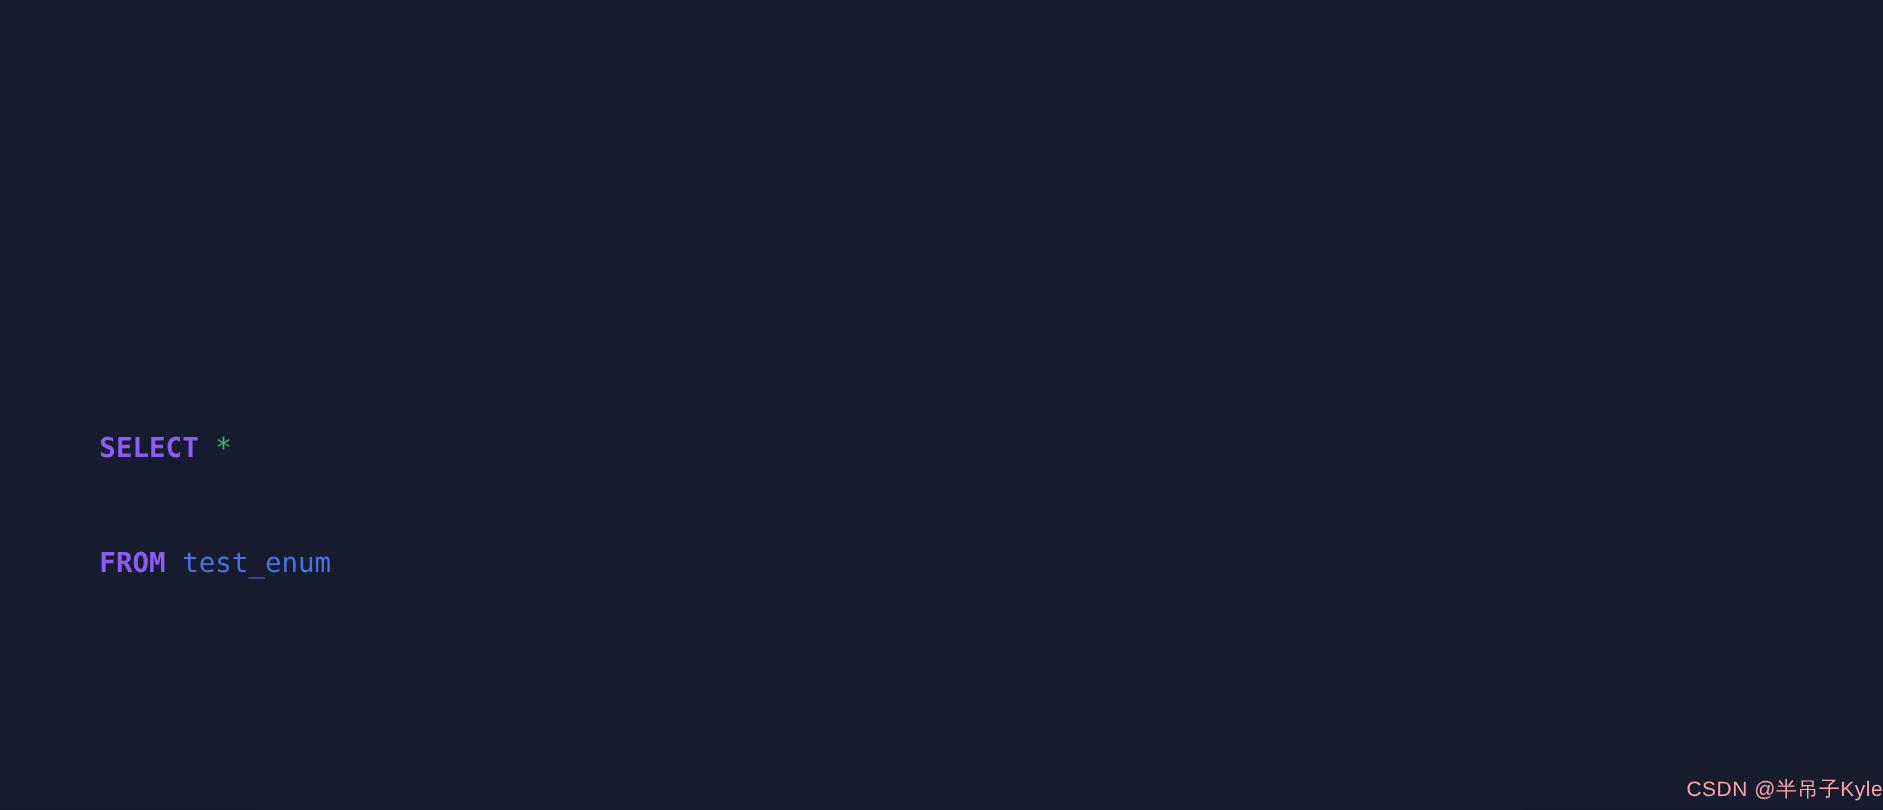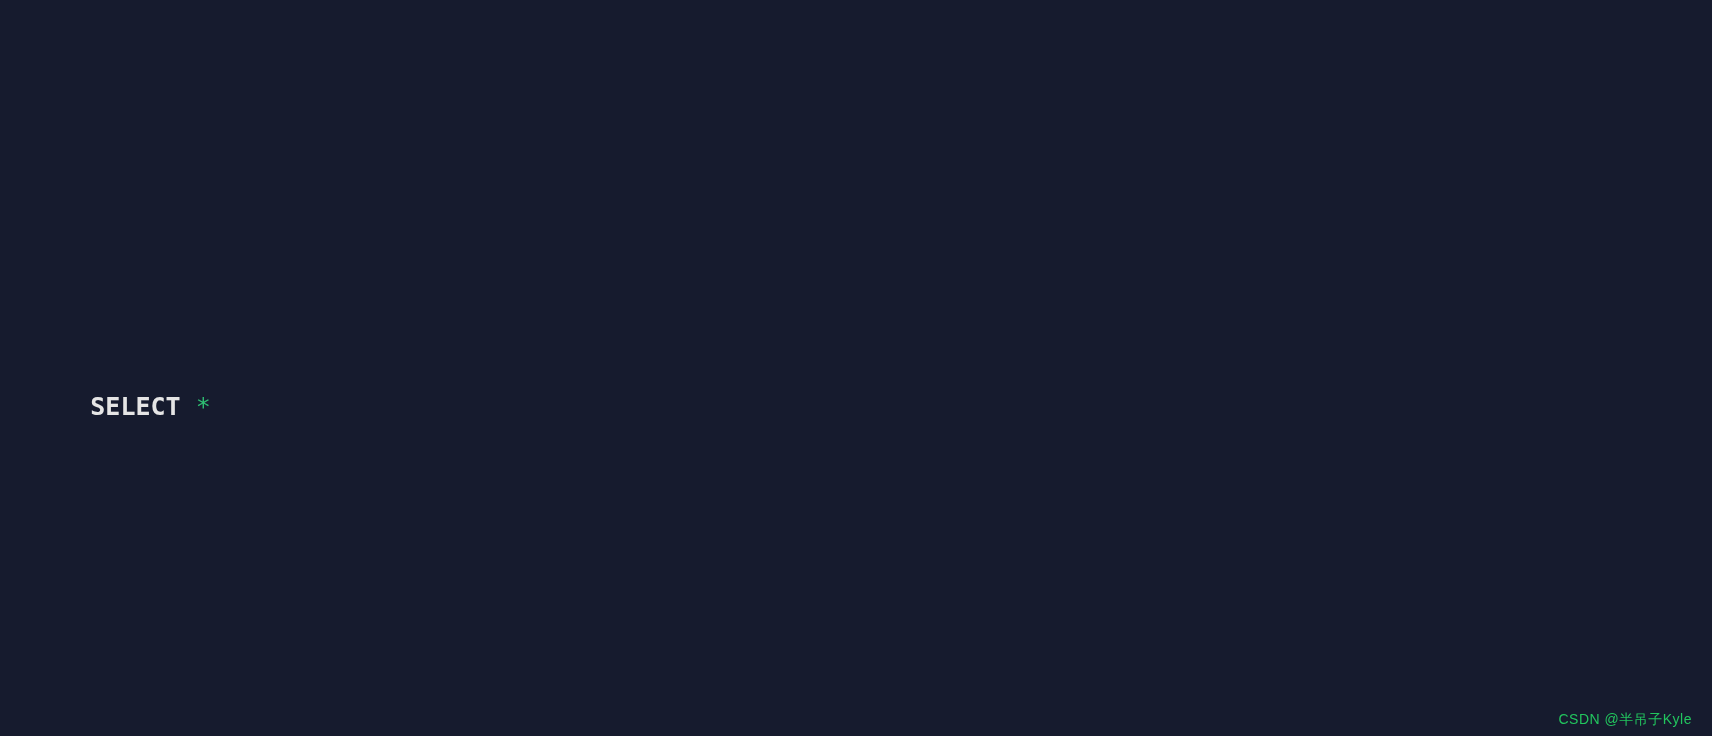--- a/index.html
+++ b/index.html
@@ -28,48 +28,51 @@
     white-space: pre;
   }
   .row {
     height: 35px;
     white-space: pre;
   }
   .row.blank { color: transparent; }
 
   
   .green      { color: #2ebd72; }
-  .kw         { color: #e5e5e5; font-weight: bold; }
+  .kw         { color: #8b5cf6; font-weight: bold; }
   .tbl        { color: #4772e0; }
 
   .watermark {
     position: absolute;
-    right: 20px;
+    right: 0;
     bottom: 5px;
     font-family: "Liberation Sans", sans-serif;
-    font-size: 14px;
+    font-size: 19px;
     line-height: 24px;
-    color: #22c55e;
+    color: #fca5a5;
     letter-spacing: 0.5px;
     white-space: pre;
   }
 </style>
 </head>
 <body>
 
 <div id="terminal">
   <div class="lines">
 
     
 
     <div class="row blank">&nbsp;</div>
 
     
     <div class="row">
       <span class="kw">SELECT</span><span class="green"> *</span>
+    </div>
+    <div class="row">
+      <span class="kw">FROM</span><span class="tbl"> test_enum</span>
     </div>
 
     <div class="row blank">&nbsp;</div>
 
     
     
 
     
 
     

